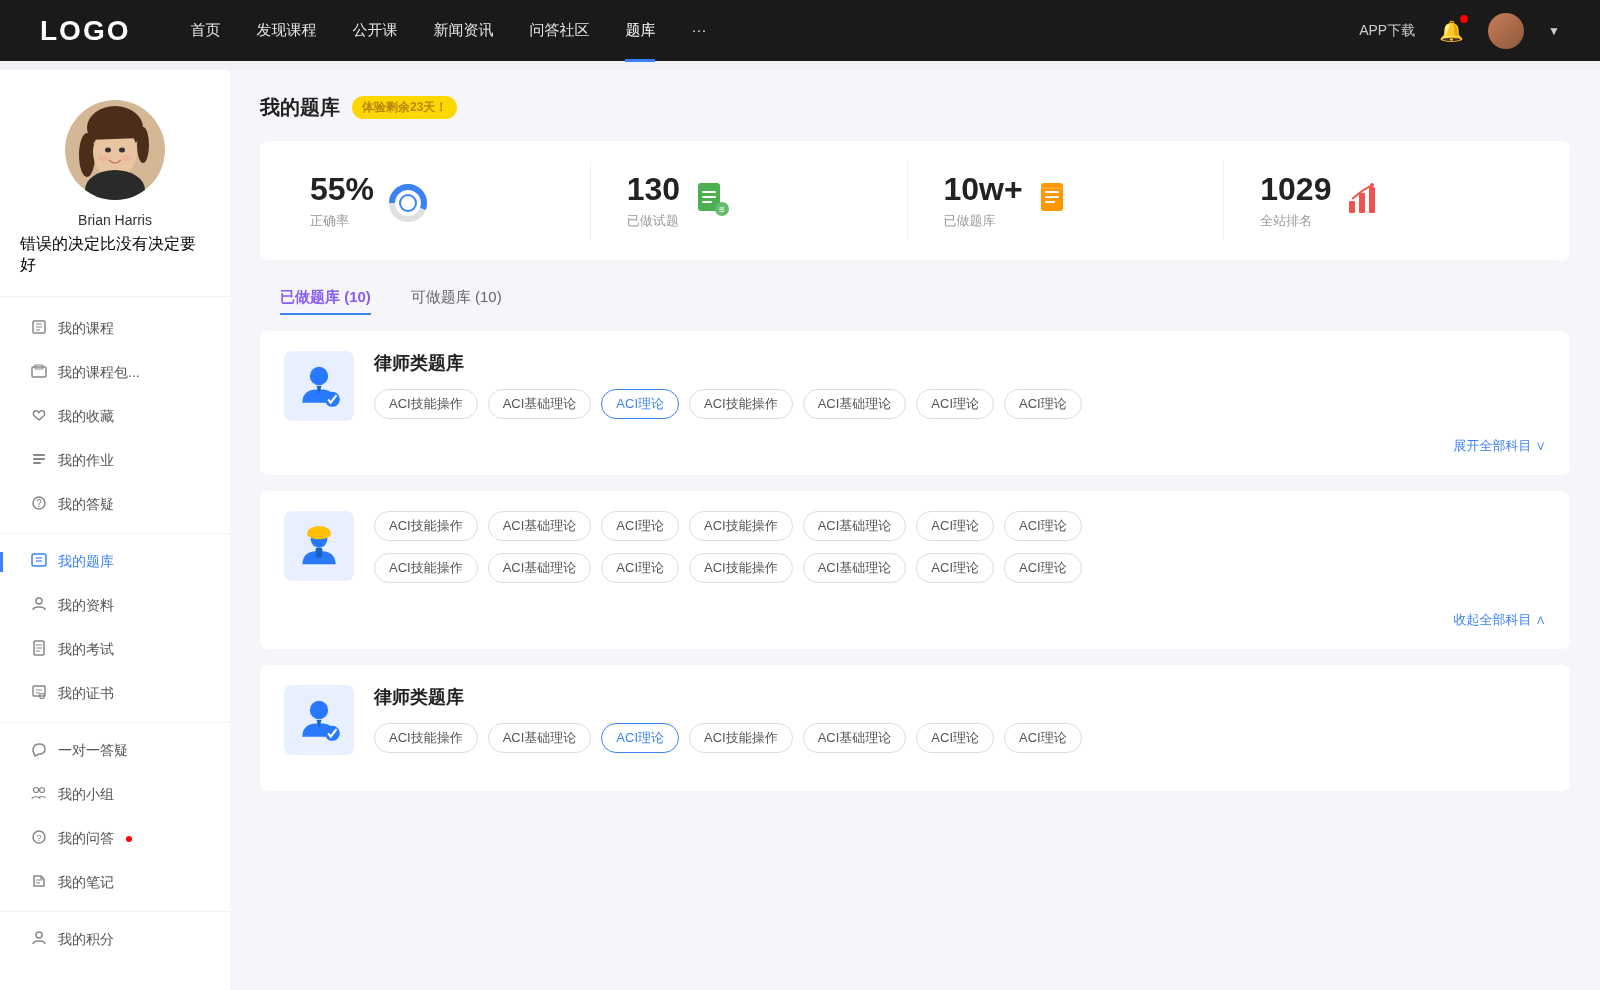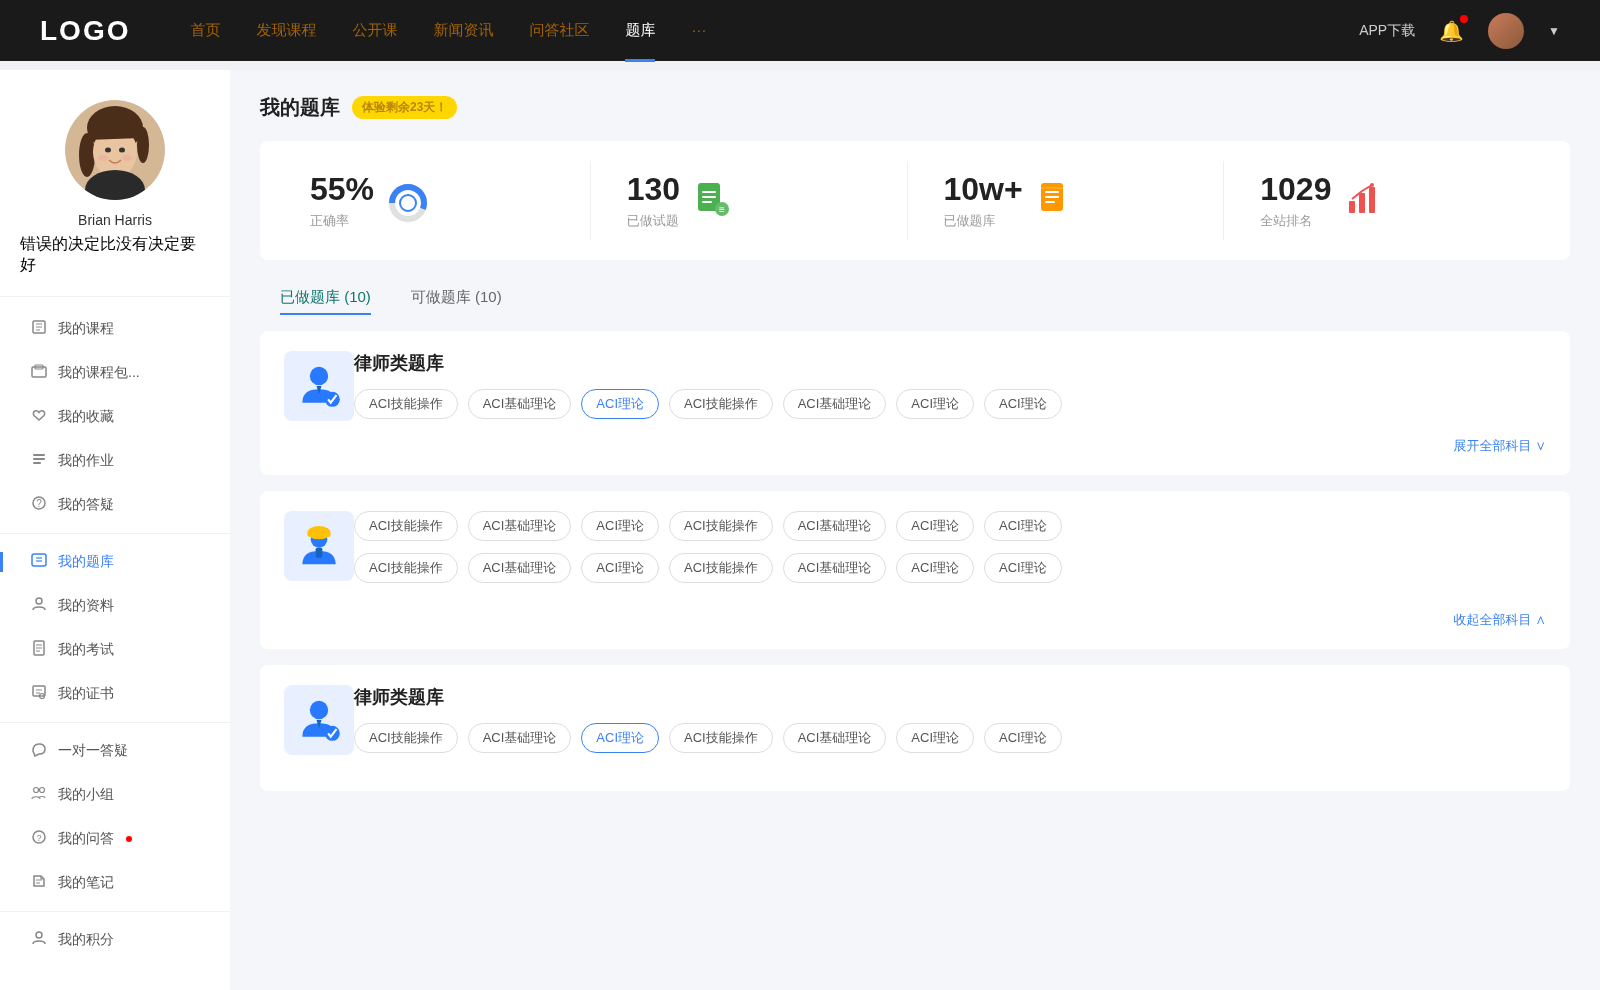--- a/index.html
+++ b/index.html
@@ -22,21 +22,21 @@
       font-weight: bold;
       letter-spacing: 2px;
       margin-right: 60px;
     }
     .header-nav {
       display: flex;
       gap: 36px;
       flex: 1;
     }
     .header-nav-item {
-      color: #a16207;
+      color: #e5e5e5;
       font-size: 15px;
       cursor: pointer;
       position: relative;
     }
     .header-nav-item.active {
       color: white;
     }
     .header-nav-item.active::after {
       content: '';
       position: absolute;
@@ -251,22 +251,22 @@
       margin-bottom: 16px;
     }
     .tab-item {
       font-size: 15px;
       padding: 8px 20px;
       cursor: pointer;
       color: #666;
       position: relative;
     }
     .tab-item.active {
-      color: #0f766e;
-      font-weight: 400;
+      color: #8b5cf6;
+      font-weight: 700;
     }
     .tab-item.active::after {
       content: '';
       position: absolute;
       bottom: 0;
       left: 20px;
       right: 20px;
       height: 2px;
       background: #3b82f6;
     }
@@ -274,20 +274,21 @@
     
     .bank-card {
       background: white;
       border-radius: 8px;
       padding: 20px 24px;
       margin-bottom: 16px;
     }
     .bank-card-header {
       display: flex;
       align-items: flex-start;
+      gap: 20px;
       margin-bottom: 16px;
     }
     .bank-icon {
       width: 70px;
       height: 70px;
       background: #e8f0ff;
       border-radius: 8px;
       display: flex;
       align-items: center;
       justify-content: center;

